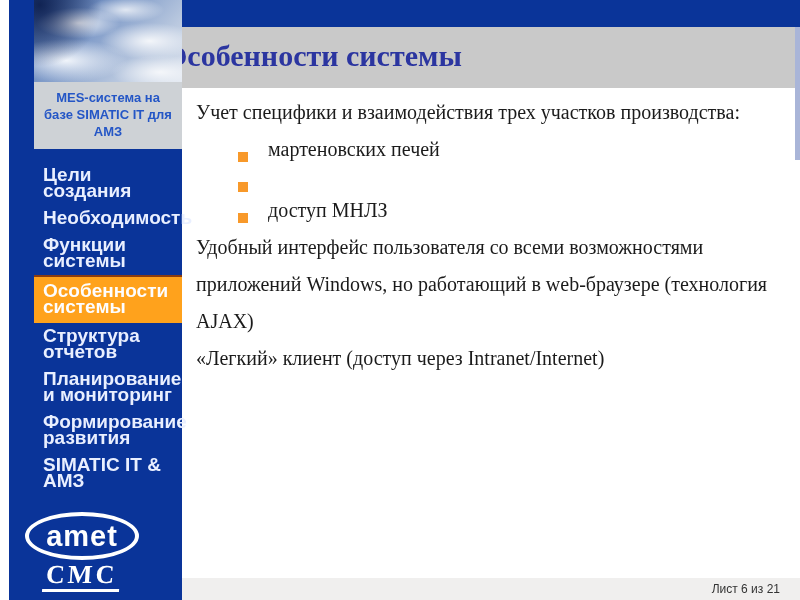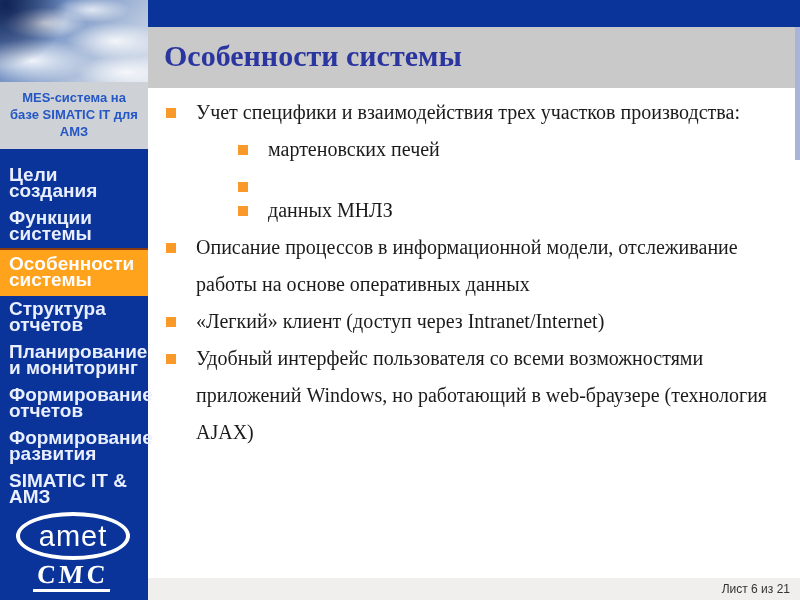--- a/index.html
+++ b/index.html
@@ -2,22 +2,22 @@
 <html><head>
 <meta charset="utf-8">
 <style>
   html,body{margin:0;padding:0;}
   body{
     width:800px;height:600px;position:relative;overflow:hidden;
     background:#ffffff;font-family:"Liberation Sans",sans-serif;
   }
   
   .sidebar{
-    position:absolute;left:0;top:0;width:148px;height:600px;
-    background:#0a3499;z-index:2;
+    position:absolute;left:9px;top:0;width:148px;height:600px;
+    background:#0a3499;z-index:2;padding-left:25px;
   }
   .sky{
     height:82px;width:100%;
     background:
       radial-gradient(circle at 4% 6%, rgba(8,24,70,.85), rgba(8,24,70,0) 38%),
       radial-gradient(ellipse 60px 22px at 30% 28%, rgba(255,255,255,.95), rgba(255,255,255,0) 70%),
       radial-gradient(ellipse 70px 26px at 78% 50%, rgba(255,255,255,.85), rgba(255,255,255,0) 70%),
       radial-gradient(ellipse 85px 30px at 22% 74%, rgba(246,249,253,.95), rgba(255,255,255,0) 72%),
       radial-gradient(ellipse 55px 18px at 62% 12%, rgba(255,255,255,.75), rgba(255,255,255,0) 70%),
       radial-gradient(ellipse 70px 24px at 85% 88%, rgba(255,255,255,.8), rgba(255,255,255,0) 70%),
@@ -35,21 +35,21 @@
   }
   .nav-item.active{
     background:#ffa21c;color:#fdfdff;
     border-top:2px solid #8a3b10;
     padding-top:6px;padding-bottom:8px;
   }
   .logo-amet{
     position:absolute;left:16px;top:512px;width:106px;height:40px;
     border:4px solid #ffffff;border-radius:50%;
     display:flex;align-items:center;justify-content:center;
-    color:#ffffff;font-weight:normal;font-size:29px;letter-spacing:1px;
+    color:#ffffff;font-weight:bold;font-size:29px;letter-spacing:1px;
     font-family:"Liberation Sans",sans-serif;
   }
   .logo-cmc{
     position:absolute;left:34px;top:562px;
     color:#ffffff;font-weight:bold;font-size:26px;line-height:26px;
     letter-spacing:3px;border-bottom:3px solid #ffffff;
     padding:0 3px 1px 3px;transform:skewX(-4deg);
     font-family:"Liberation Serif",serif;
   }
   
@@ -79,44 +79,44 @@
     list-style:none;margin:0;padding:6px 8px 0 18px;
     font-family:"Liberation Serif",serif;
     font-size:20px;line-height:37px;color:#1b1b1b;
   }
   .b-row{display:flex;}
   .sq{
     width:10px;height:10px;background:#f8992a;
     margin:14px 20px 0 0;flex:none;
   }
   .b-text{max-width:600px;}
-  .sub{padding-left:72px;}
+  .sub{padding-left:72px;align-items:center;}
   .sub .b-text{max-width:520px;}
   
   .footer{
     position:absolute;left:148px;bottom:0;width:652px;height:22px;
     background:#f0efee;
     font-size:12px;line-height:22px;color:#333333;
-    text-align:right;box-sizing:border-box;padding-right:10px;
+    text-align:right;box-sizing:border-box;padding-right:20px;
   }
 </style>
 </head>
 <body>
 
 <div class="sidebar">
   <div class="sky"></div>
   <div class="mes-box">MES-система на базе SIMATIC IT для АМЗ</div>
 
   <div class="nav">
     <div class="nav-item">Цели создания</div>
+    <div class="nav-item">Необходимость</div>
     <div class="nav-item">Функции системы</div>
     <div class="nav-item active">Особенности системы</div>
     <div class="nav-item">Структура отчетов</div>
     <div class="nav-item">Планирование и мониторинг</div>
-    <div class="nav-item">Формирование отчетов</div>
     <div class="nav-item">Формирование развития</div>
     <div class="nav-item">SIMATIC IT &amp; АМЗ</div>
   </div>
 
   <div class="logo-amet">
     <span>amet</span>
   </div>
   <div class="logo-cmc">
     <span>СМС</span>
   </div>
@@ -137,37 +137,33 @@
     </li>
     <li class="b-row sub">
       <span class="sq"></span>
       <span class="b-text">мартеновских печей</span>
     </li>
     <li class="b-row sub">
       <span class="sq"></span>
     </li>
     <li class="b-row sub">
       <span class="sq"></span>
-      <span class="b-text">данных МНЛЗ</span>
+      <span class="b-text">доступ МНЛЗ</span>
+    </li>
+
+
+
+    <li class="b-row">
+      <span class="sq"></span>
+      <span class="b-text">Удобный интерфейс пользователя со всеми возможностями приложений Windows, но работающий в web-браузере (технология AJAX)</span>
     </li>
 
     <li class="b-row">
       <span class="sq"></span>
-      <span class="b-text">Описание процессов в информационной модели, отслеживание работы на основе оперативных данных</span>
-    </li>
-
-
-    <li class="b-row">
-      <span class="sq"></span>
       <span class="b-text">«Легкий» клиент (доступ через Intranet/Internet)</span>
-    </li>
-
-    <li class="b-row">
-      <span class="sq"></span>
-      <span class="b-text">Удобный интерфейс пользователя со всеми возможностями приложений Windows, но работающий в web-браузере (технология AJAX)</span>
     </li>
 
 
   </ul>
 </div>
 
 <div class="footer">
   <span>Лист 6 из 21</span>
 </div>
 

